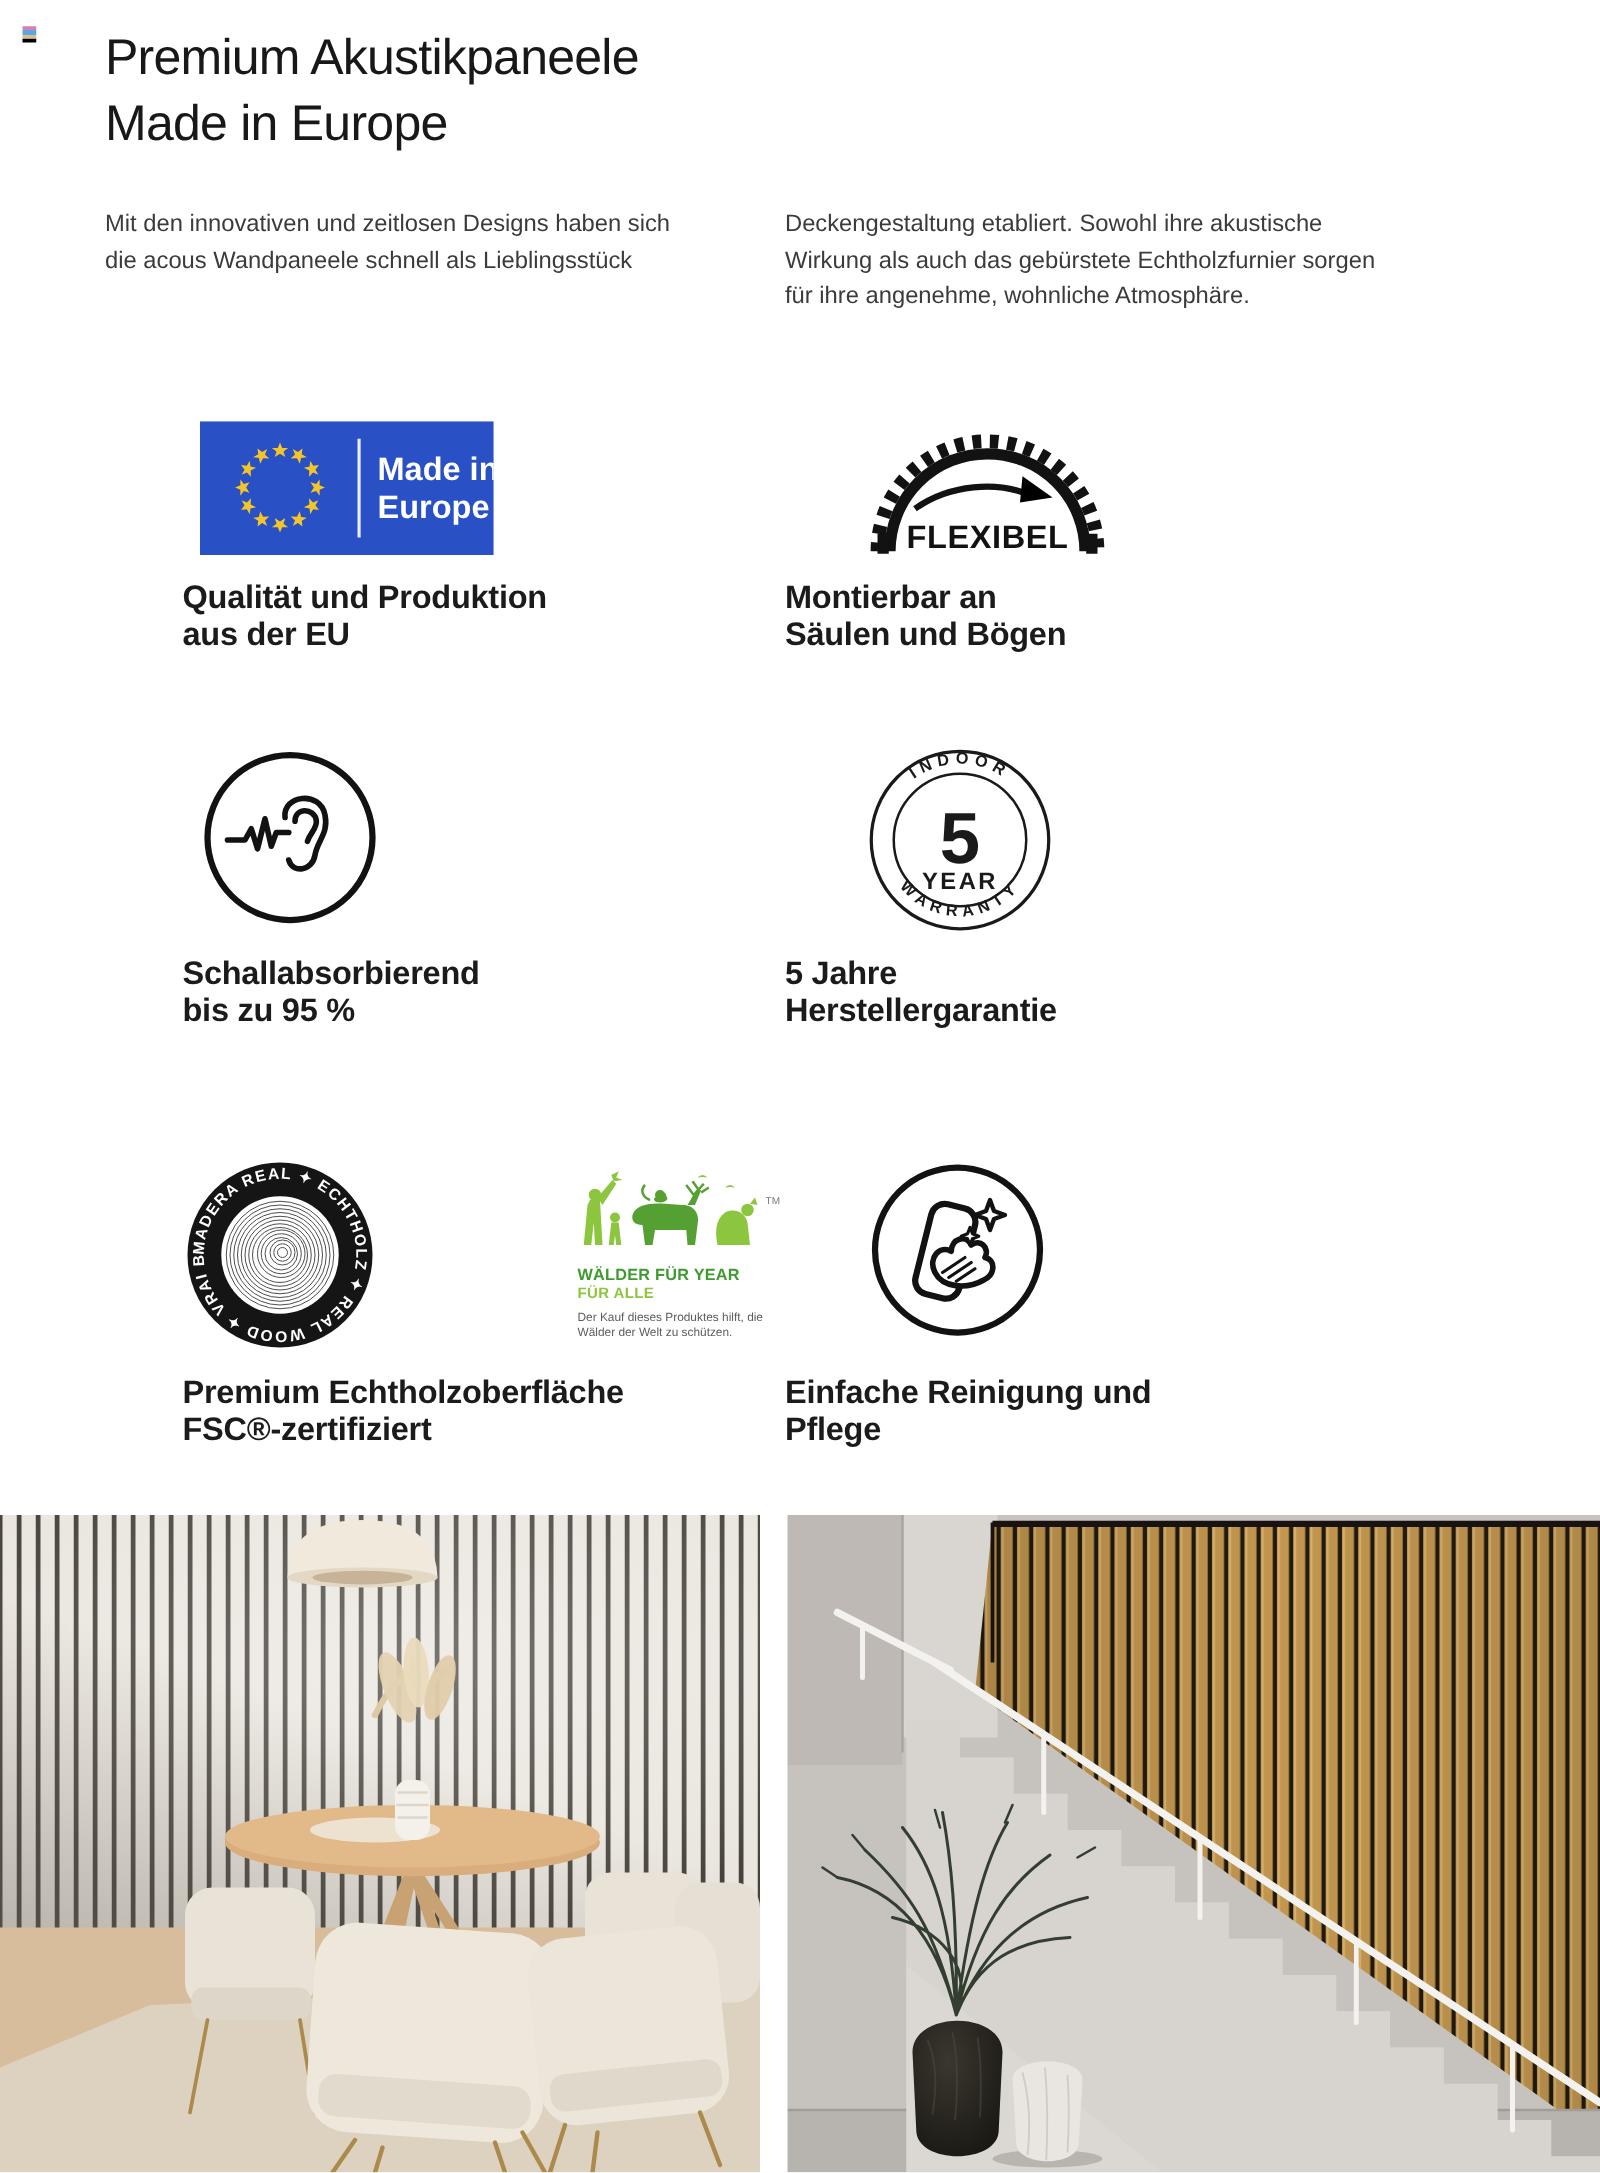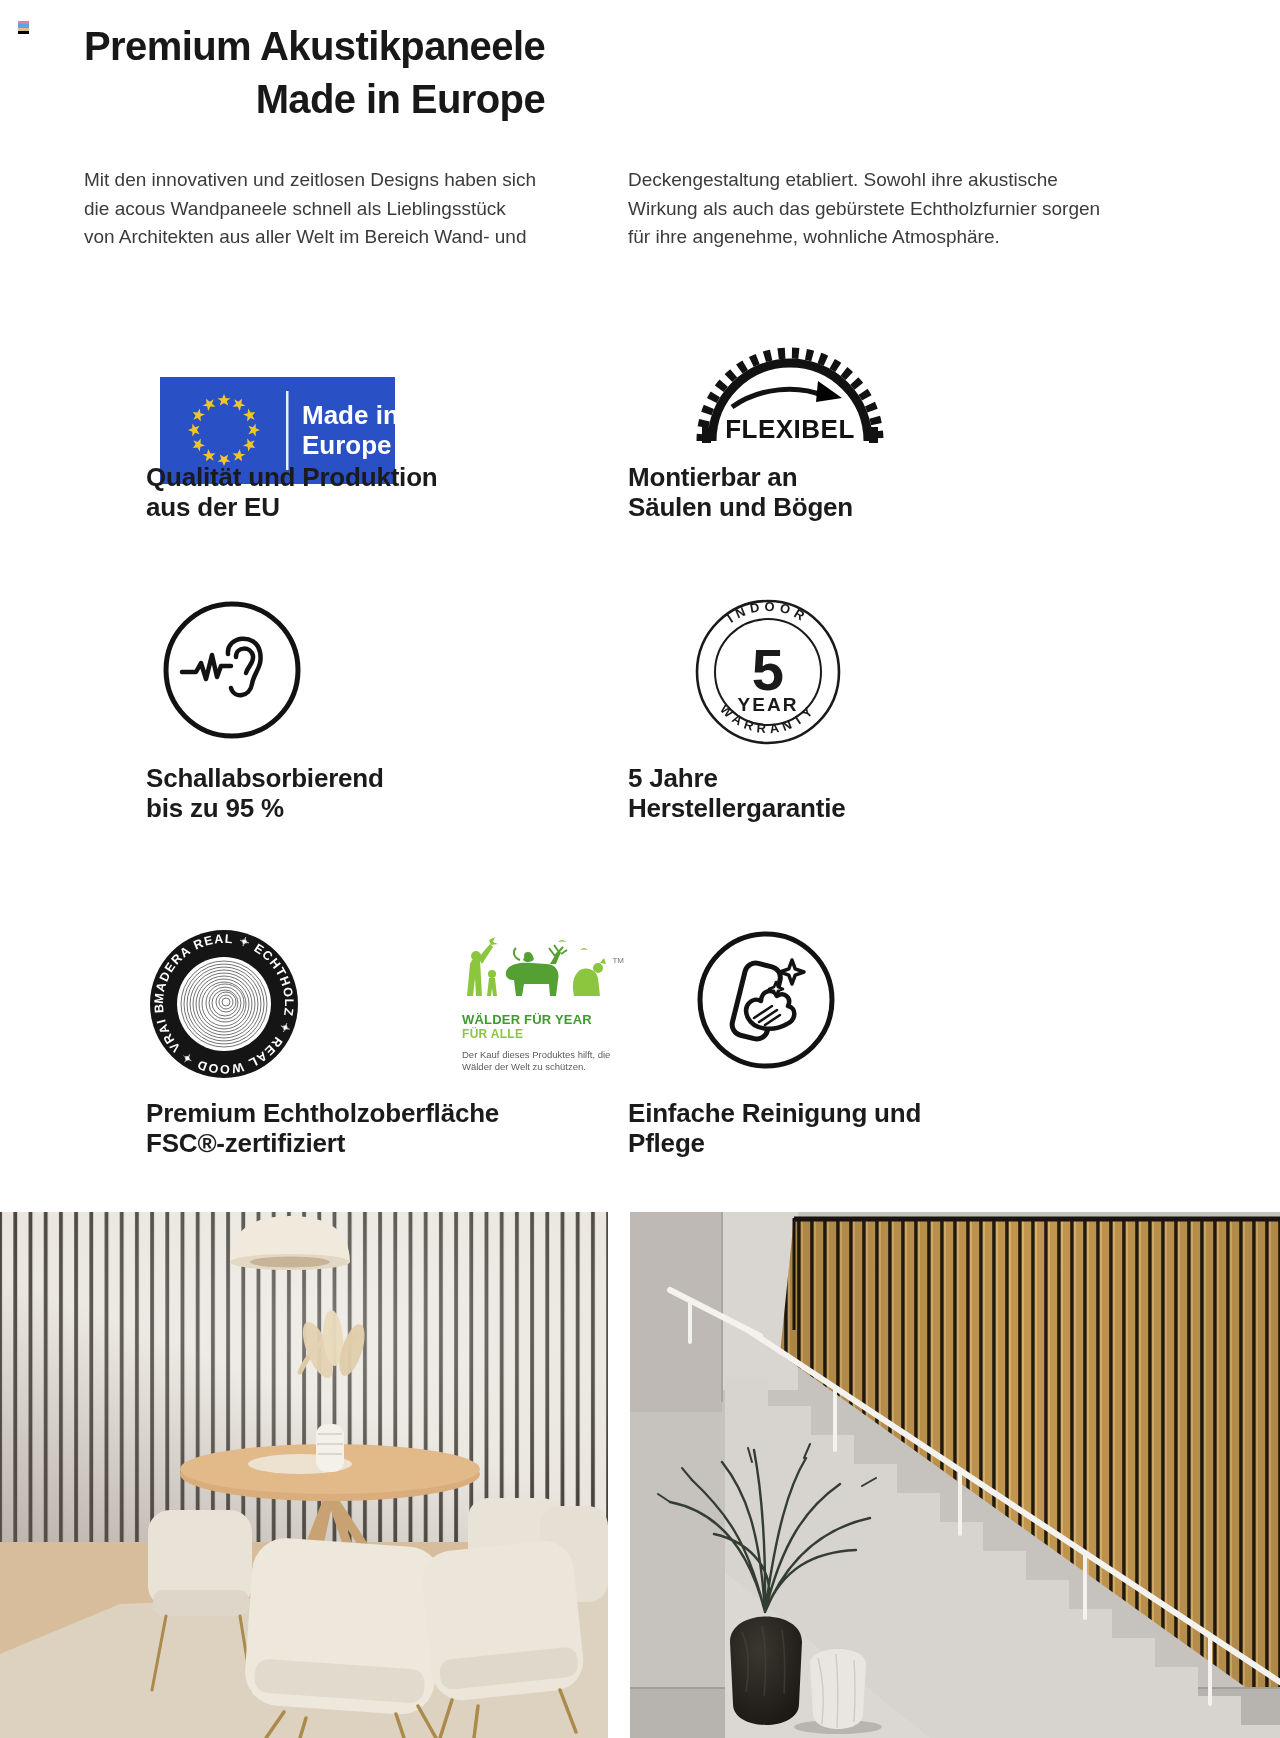--- a/index.html
+++ b/index.html
@@ -5,21 +5,21 @@
   html,body{margin:0;padding:0;background:#fff;}
   .page{position:relative;width:1280px;height:1738px;background:#ffffff;overflow:hidden;
         font-family:"Liberation Sans", sans-serif;color:#1c1c1c;}
   .abs{position:absolute;}
 
   
   .print-mark{left:18px;top:21px;width:11px;height:13px;display:flex;flex-direction:column;}
   .print-mark span{flex:1;}
 
   
-  .title{left:84px;top:20px;font-size:40px;line-height:53px;font-weight:700;letter-spacing:-0.6px;color:#181818;text-align:right;}
+  .title{left:84px;top:20px;font-size:40px;line-height:53px;font-weight:400;letter-spacing:-0.6px;color:#181818;}
   .brand{left:1098px;top:4px;width:86px;text-align:center;}
   .brand-bars{display:flex;justify-content:center;gap:5px;height:88px;}
   .brand-bars i{width:9px;background:#0d0d0d;display:block;}
   .brand-name{font-size:30px;font-weight:700;letter-spacing:0.5px;color:#0d0d0d;line-height:34px;}
   .brand-name sup{font-size:8px;vertical-align:18px;}
 
   
   .intro{top:166px;width:480px;font-size:19px;line-height:28.5px;color:#3b3b3b;}
   .intro-left{left:84px;}
   .intro-right{left:628px;}
@@ -50,29 +50,28 @@
 
   <div class="abs title">
     <div>Premium Akustikpaneele</div>
     <div>Made in Europe</div>
   </div>
 
 
   <div class="abs intro intro-left">
     <div>Mit den innovativen und zeitlosen Designs haben sich</div>
     <div>die acous Wandpaneele schnell als Lieblingsstück</div>
-    <div>von Architekten aus aller Welt im Bereich Wand- und</div>
   </div>
   <div class="abs intro intro-right">
     <div>Deckengestaltung etabliert. Sowohl ihre akustische</div>
     <div>Wirkung als auch das gebürstete Echtholzfurnier sorgen</div>
     <div>für ihre angenehme, wohnliche Atmosphäre.</div>
   </div>
 
-  <div class="abs" style="left:160px;top:337px;width:235px;height:121px;margin-top:40px;">
+  <div class="abs" style="left:160px;top:337px;width:235px;height:121px;">
     <svg width="235" height="107" viewBox="0 0 235 107">
       <rect width="235" height="107" fill="#2a50c5"></rect>
       <g fill="#f2c628">
         <g id="eustars">
           <polygon points="64,11 65.8,15.3 70.5,15.3 66.8,18.1 68.2,22.6 64,19.9 59.8,22.6 61.2,18.1 57.5,15.3 62.2,15.3" transform="translate(0,6)"></polygon>
         </g>
         <use href="#eustars" transform="rotate(30 64 53)"></use>
         <use href="#eustars" transform="rotate(60 64 53)"></use>
         <use href="#eustars" transform="rotate(90 64 53)"></use>
         <use href="#eustars" transform="rotate(120 64 53)"></use>

